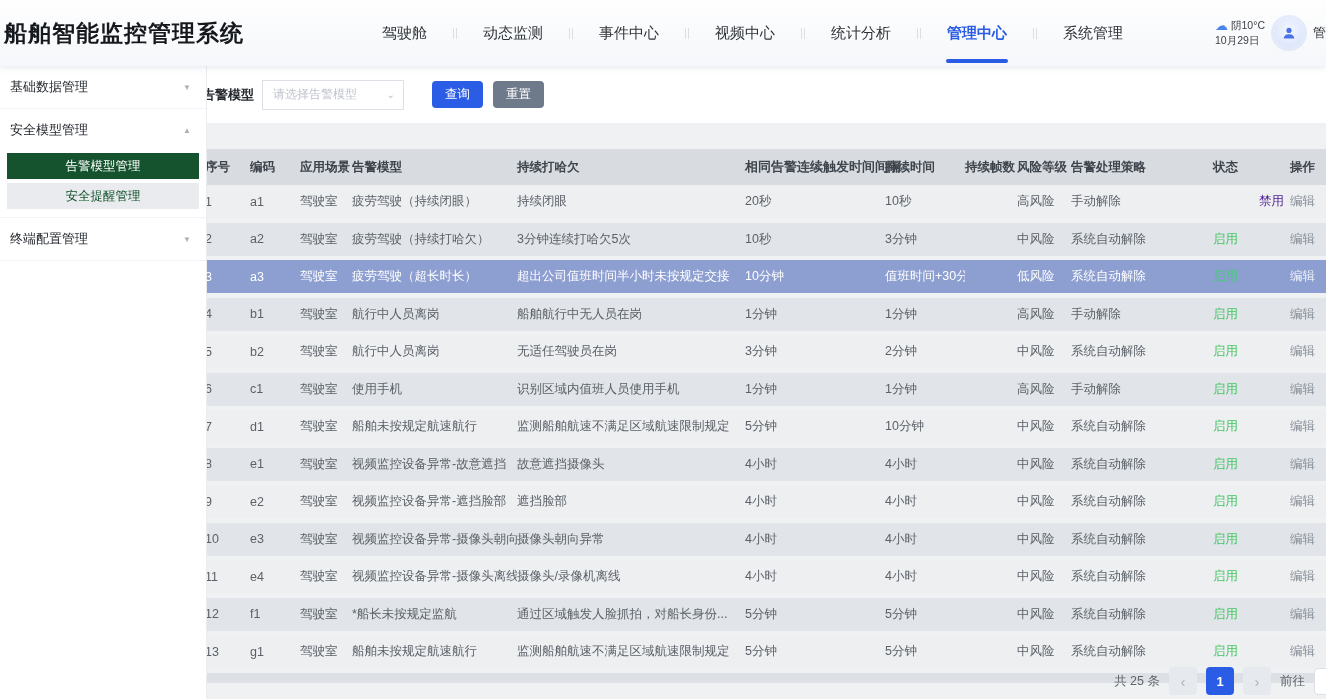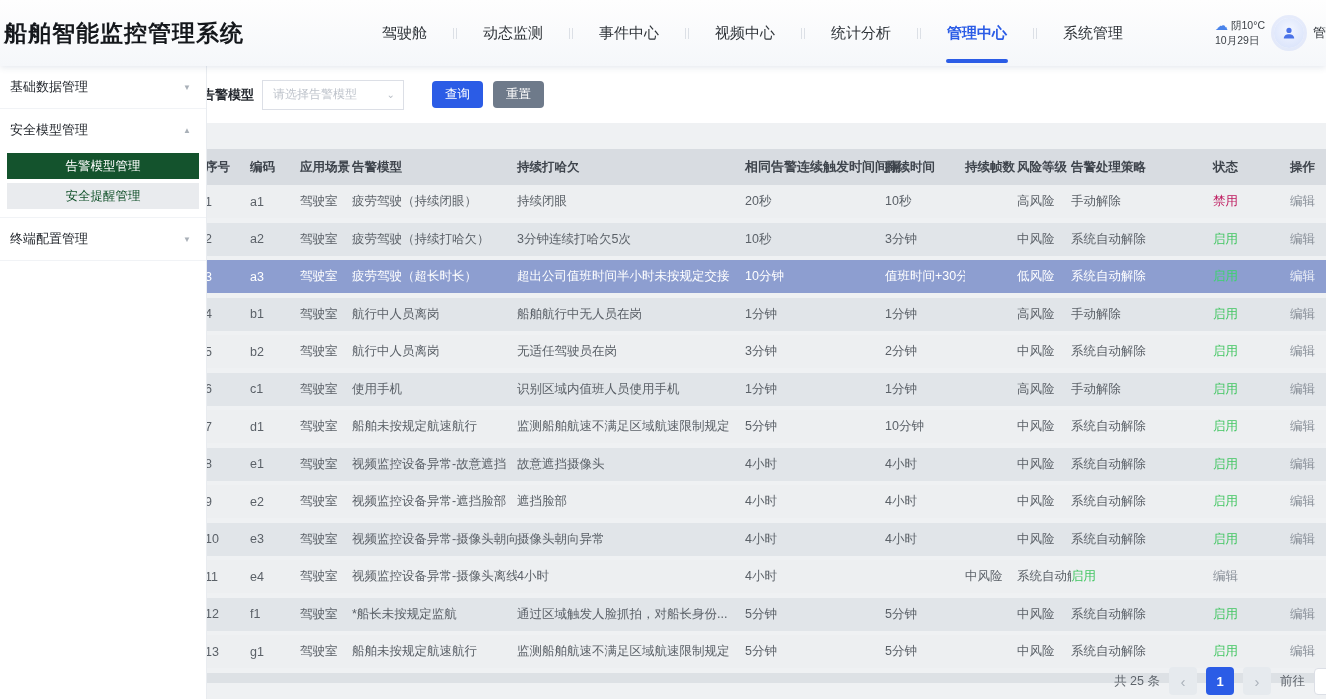--- a/index.html
+++ b/index.html
@@ -66,21 +66,21 @@
     grid-template-columns:45px 50px 52px 165px 228px 140px 80px 52px 54px 142px 77px 36px; }
   .t-header { margin-top:2px; height:36px; background:#d8dce1; font-size:12.5px; font-weight:bold; color:#3e444c; }
   .t-header .hc { white-space:nowrap; overflow:visible; }
   .t-header .hc.small { font-size:13px; }
   .t-row { height:33px; margin-bottom:4.5px; font-size:12.5px; color:#5b6168; cursor:pointer; }
   .t-row:nth-child(odd) { background:#edeff1; }
   .t-row:nth-child(even) { background:#e1e5e9; }
   .t-row.selected { background:#8d9ed0; color:#fff; }
   .cell { white-space:nowrap; overflow:hidden; padding-right:6px; }
   .cell.status-enabled { color:#42c662; }
-  .cell.status-disabled { color:#be185d; }
+  .cell.status-disabled { color:#4c1d95;text-align:right; }
   .t-row.selected .cell.status-enabled { color:#3bd46c; }
   .cell.action { color:#878e97; }
   .t-row.selected .cell.action { color:#eef1f8; }
 
   .h-scrollbar { margin:2px 1px 0; height:10px; border-radius:5px; background:#dde1e5; cursor:pointer; }
 
   
   .pagination { position:absolute; right:0; bottom:4px; display:flex; align-items:center; gap:9px;
     font-size:12.5px; color:#5f656c; }
   .pg-btn { width:28px; height:28px; border-radius:4px; background:#e6eaee; color:#aab1ba;
@@ -337,20 +337,21 @@
           <span class="cell">中风险</span>
           <span class="cell">系统自动解除</span>
           <span class="cell status-enabled">启用</span>
           <span class="cell action">编辑</span>
         </div>
         <div class="t-row grid-cols">
           <span class="cell">11</span>
           <span class="cell">e4</span>
           <span class="cell">驾驶室</span>
           <span class="cell">视频监控设备异常-摄像头离线</span>
+          <span class="cell">摄像头/录像机离线</span>
           <span class="cell">4小时</span>
           <span class="cell">4小时</span>
           <span class="cell"></span>
           <span class="cell">中风险</span>
           <span class="cell">系统自动解除</span>
           <span class="cell status-enabled">启用</span>
           <span class="cell action">编辑</span>
         </div>
         <div class="t-row grid-cols">
           <span class="cell">12</span>

